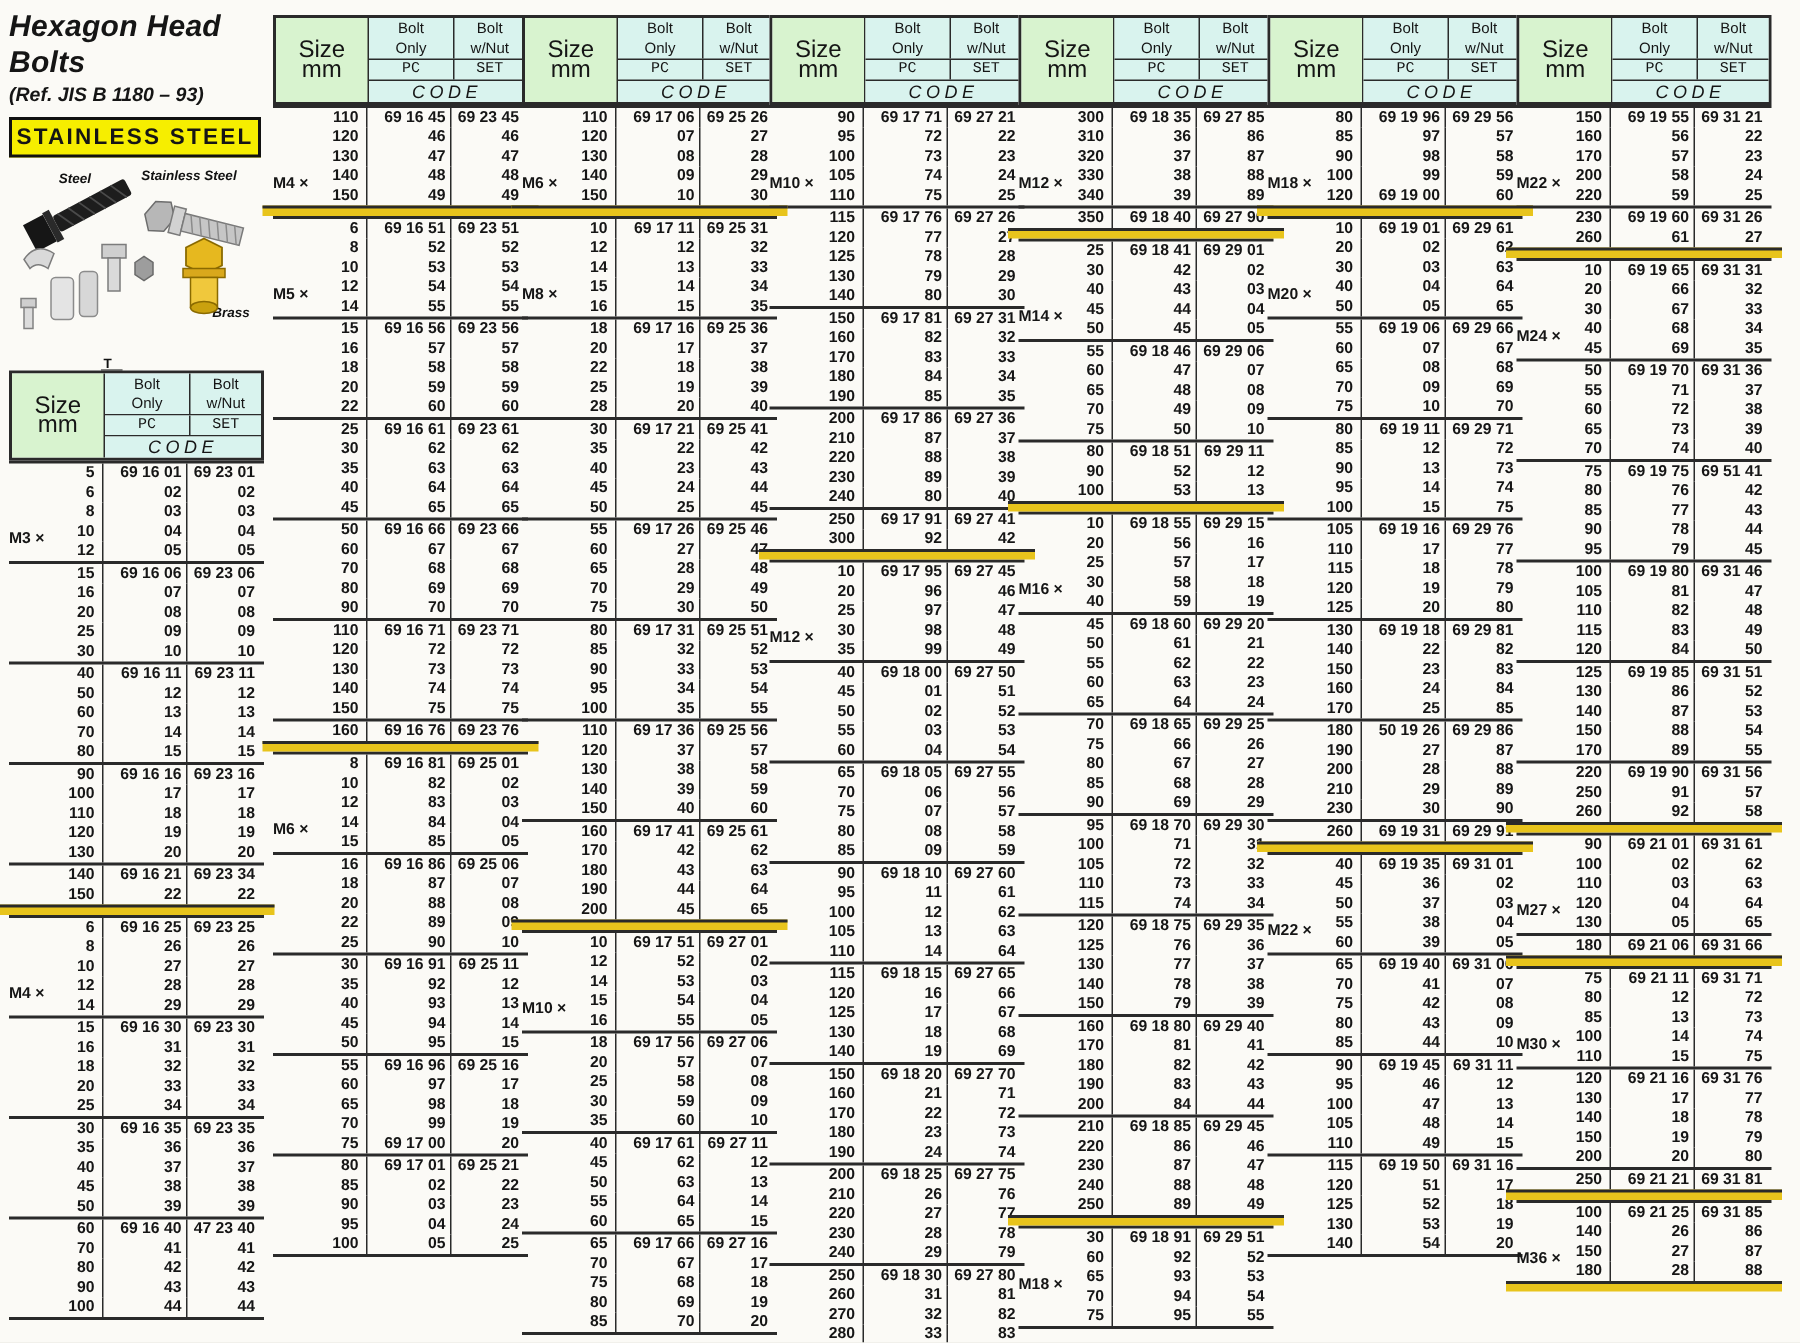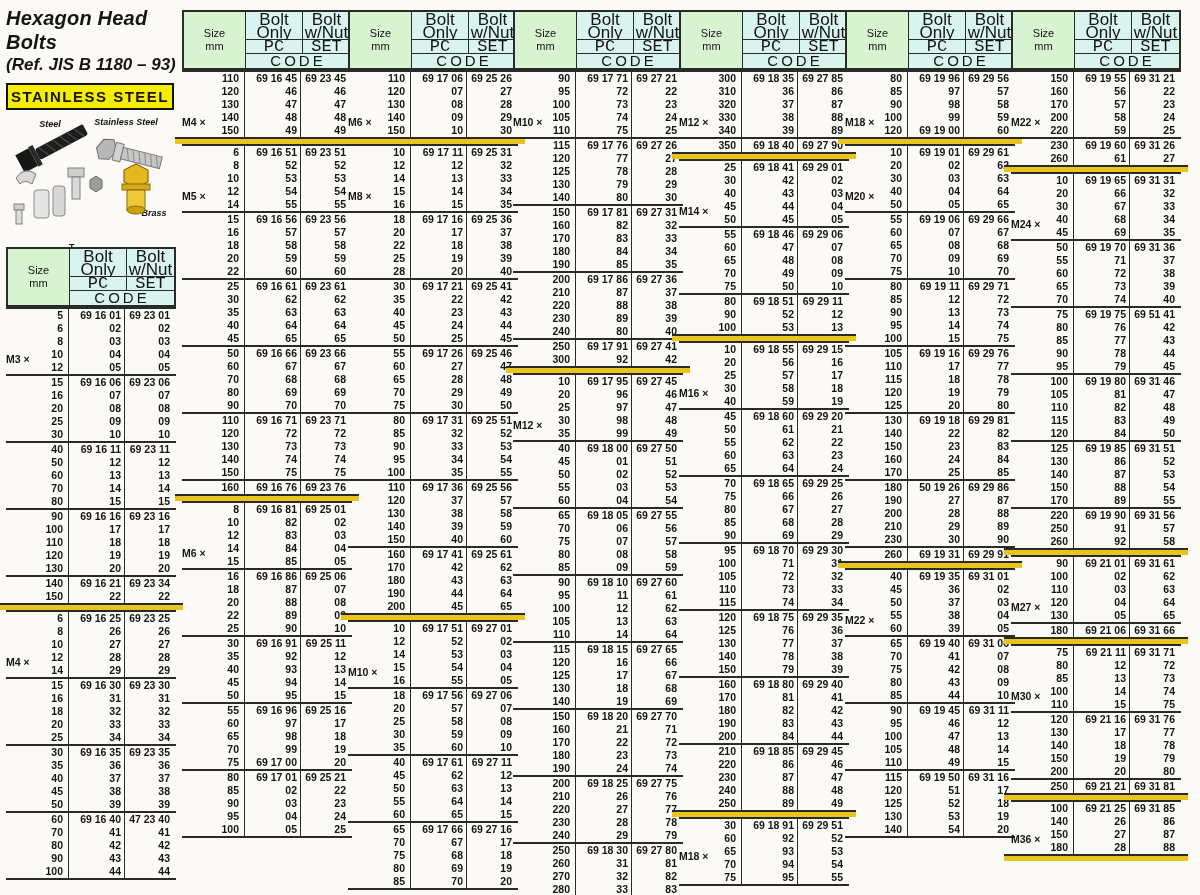--- a/index.html
+++ b/index.html
@@ -1,41 +1,41 @@
 <!DOCTYPE html>
 <html><head>
 <meta charset="utf-8">
 <style>
   html,body{margin:0;padding:0;background:#e9e7e2;}
   .page{position:relative;width:1200px;height:895px;background:#fbfaf6;overflow:hidden;
         font-family:"Liberation Sans",sans-serif;color:#151515;}
   
   .leftcol{position:absolute;left:6px;top:6px;width:170px;}
   .title{font-size:20px;font-weight:bold;font-style:italic;letter-spacing:.2px;line-height:24px;}
-  .ref{font-size:17px;font-weight:bold;font-style:italic;margin-top:1px;}
+  .ref{font-size:13px;font-weight:bold;font-style:italic;margin-top:1px;}
   .badge{margin:8px 2px 6px 0;background:var(--yellow-badge);border:2px solid #111;
          text-align:center;font-weight:bold;font-size:15px;letter-spacing:1.5px;padding:3px 0;}
   .photo{display:block;margin:2px 0 0 0;}
   .diagram{display:block;margin:2px 0 2px 0;}
   .svglabel{font-weight:bold;font-style:italic;font-size:9px;fill:#111;}
   .dimlabel{font-weight:bold;font-size:9px;fill:#111;font-style:normal;}
   
   .btable{position:absolute;top:10px;width:170px;background:transparent;}
   #t0{position:absolute;left:0;top:241px;}
   .thead{display:flex;border:2px solid #2a2a2a;height:60px;box-sizing:border-box;background:#fff;}
   .h-size{width:61px;background:var(--green);border-right:1px solid #2a2a2a;display:flex;
-          flex-direction:column;justify-content:center;align-items:center;font-size:11px;line-height:13px;}
+          flex-direction:column;justify-content:center;align-items:center;font-size:16px;line-height:13px;}
   .h-right{flex:1;display:flex;flex-direction:column;}
   .h-r1{display:flex;height:28px;border-bottom:1px solid #2a2a2a;background:var(--cyan);}
-  .h-c{text-align:center;font-size:17px;line-height:13px;padding-top:1px;box-sizing:border-box;}
+  .h-c{text-align:center;font-size:10px;line-height:13px;padding-top:1px;box-sizing:border-box;}
   .h-c1{width:56px;}
   .h-c2{flex:1;border-left:1px solid #2a2a2a;}
   .h-r2{display:flex;height:14px;border-bottom:1px solid #2a2a2a;background:var(--cyan);font-size:11px;}
   .h-r2 .h-c{padding-top:0;line-height:13px;font-family:Liberation Mono, monospace;}
-  .h-r3{flex:1;text-align:center;background:var(--cyan);font-size:15px;line-height:14px;letter-spacing:3px;}
+  .h-r3{flex:1;text-align:center;background:var(--cyan);font-size:12px;line-height:14px;letter-spacing:3px;font-style:italic;}
   .block{border-top:2px solid #2a2a2a;}
   .block:first-of-type{border-top:none;}
   .btable .block.last{border-bottom:2px solid #2a2a2a;}
   .row{display:flex;height:13px;font-size:10.5px;font-weight:bold;line-height:13px;white-space:nowrap;}
   .c{box-sizing:border-box;}
   .c.s{width:62px;position:relative;text-align:right;padding-right:5px;}
   .pfx{position:absolute;left:0px;top:18px;}
   .c.p{width:57px;border-left:1px solid #2a2a2a;border-right:1px solid #2a2a2a;text-align:right;padding-right:3px;}
   .c.t{width:51px;text-align:right;padding-right:6px;}
   .ydiv{height:5px;background:var(--yellow-div);margin:0 -7px;border-top:2px solid #2a2a2a;position:relative;z-index:2;}

